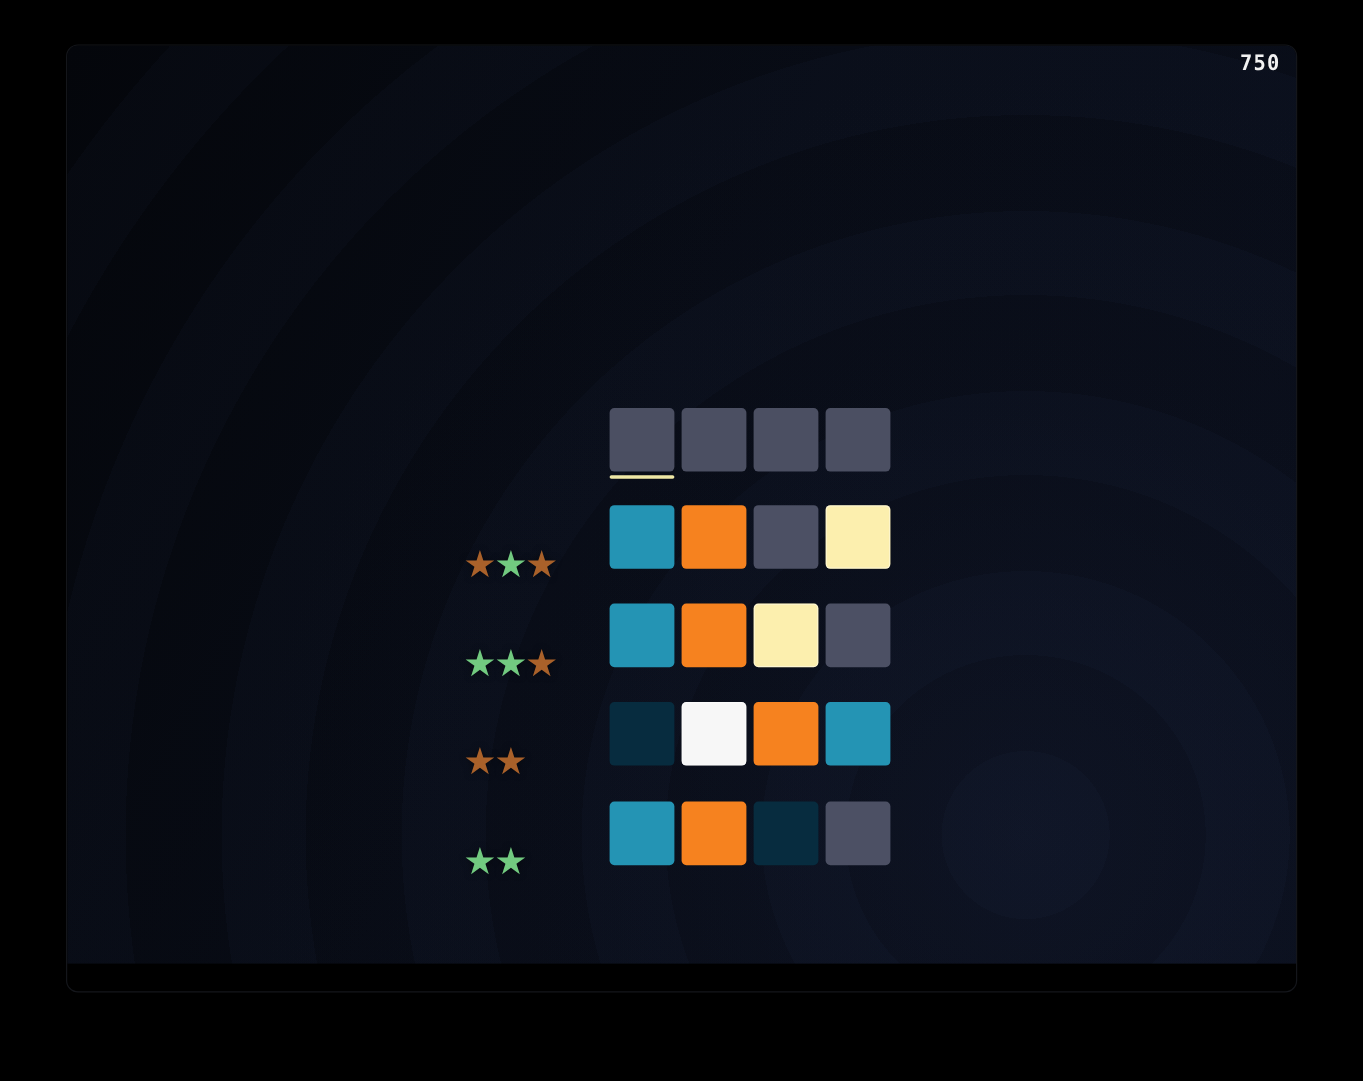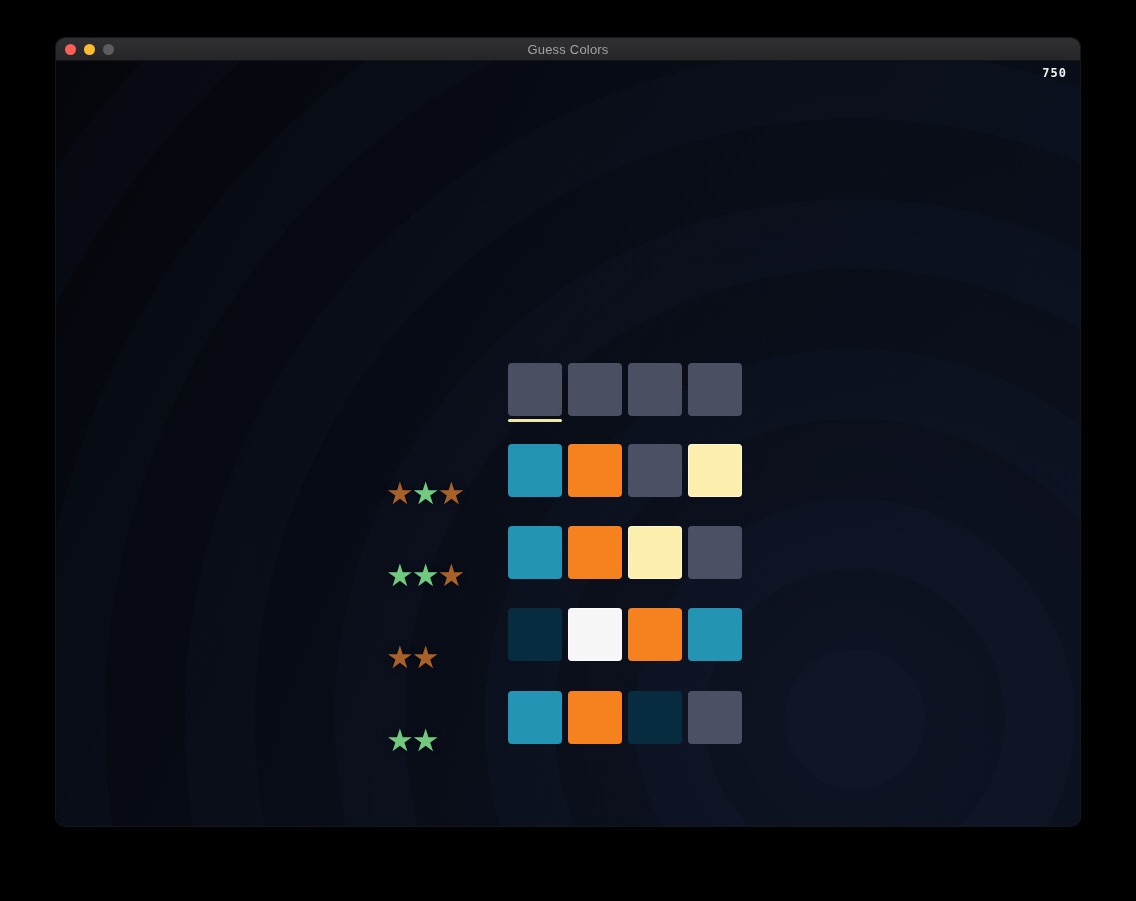--- a/index.html
+++ b/index.html
@@ -65,21 +65,21 @@
       repeating-radial-gradient(circle at 78% 86%, rgba(48,62,104,0.055) 0px 70px, rgba(5,7,12,0.055) 70px 150px),
       linear-gradient(118deg, #04060b 0%, #080c16 45%, #0a0f1c 100%);
   }
 
   .score {
     position: absolute;
     top: 5px;
     right: 13px;
     font-family: "DejaVu Sans Mono", monospace;
     font-weight: 700;
-    font-size: 12px;
+    font-size: 17px;
     color: #f2f2f2;
     letter-spacing: 1px;
     transform: scaleY(1.05);
   }
 
   .board {
     position: absolute;
     left: 330px;
     top: 302px;
     width: 420px;
@@ -130,28 +130,20 @@
     height: 3px;
     width: 54px;
     top: 56px;
     border-radius: 2px;
   }
 </style>
 </head>
 <body>
 
 <div class="window">
-  <div class="titlebar">
-    <div class="traffic">
-      <div class="light red"></div>
-      <div class="light yellow"></div>
-      <div class="light gray"></div>
-    </div>
-    <div class="titlebar-title">Guess Colors</div>
-  </div>
 
   <div class="content">
     <div class="score">750</div>
     <div class="board">
         <div class="row" style="top: 0px;">
           <div class="stars"></div>
           <div class="squares">
             <div class="square" data-color="empty" style="background: rgb(75, 79, 98);"></div>
             <div class="square" data-color="empty" style="background: rgb(75, 79, 98);"></div>
             <div class="square" data-color="empty" style="background: rgb(75, 79, 98);"></div>

